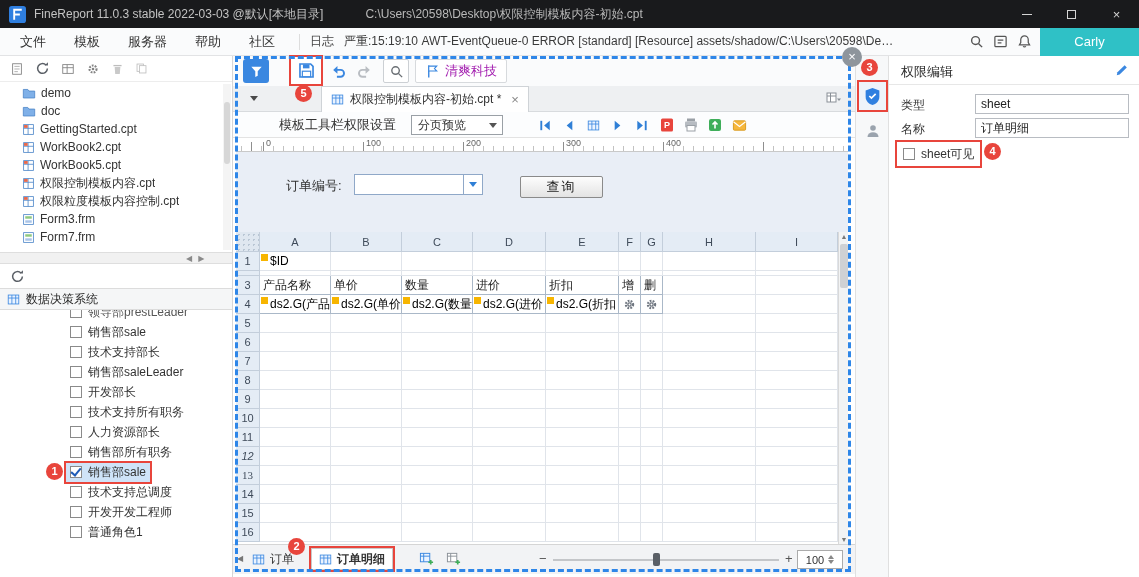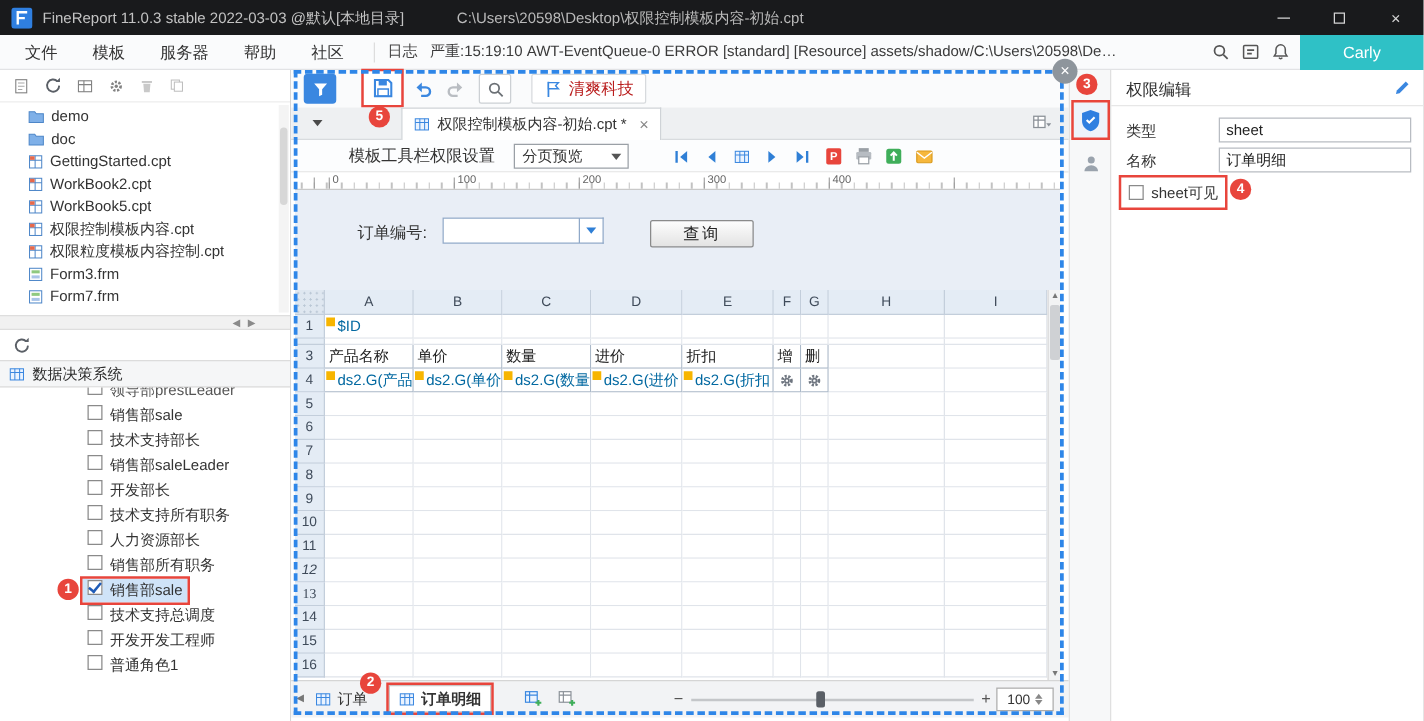--- a/index.html
+++ b/index.html
@@ -34,35 +34,35 @@
 .tree-item{height:18px;display:flex;align-items:center;gap:5px;padding-left:22px;font-size:12px;color:#333;white-space:nowrap}
 .tree-scroll{position:absolute;right:1px;top:28px;width:8px;height:166px;background:#f4f4f4}
 .tree-scroll .thumb{position:absolute;left:1px;top:18px;width:6px;height:62px;background:#d7d7d7;border-radius:3px}
 .lp-splitter{position:absolute;left:0;top:196px;width:100%;height:12px;background:#f1f1f1;border-top:1px solid #dedede;border-bottom:1px solid #dedede}
 .split-arrows{position:absolute;left:186px;top:1px;font-size:8px;color:#8a8a8a;letter-spacing:6px}
 .lp-refresh{position:absolute;left:0;top:208px;width:100%;height:24px;display:flex;align-items:center;padding-left:10px}
 .lp-header{position:absolute;left:0;top:232px;width:100%;height:22px;background:#f5f6f7;border-top:1px solid #dcdcdc;border-bottom:1px solid #dcdcdc;display:flex;align-items:center;gap:6px;padding-left:7px;font-size:12px;color:#2b2b2b}
 #roleList{position:absolute;left:0;top:254px;width:100%;height:267px;overflow:hidden}
 .role-item{position:relative;height:20px;display:flex;align-items:center;padding-left:66px;font-size:12px;white-space:nowrap}
 .role-item.clip{margin-top:-8px;color:#555}
-.r-wrap{display:inline-flex;gap:6px;padding:1px 4px}
+.r-wrap{display:inline-flex;align-items:center;gap:6px;padding:1px 4px}
 .r-wrap.selbox{background:#cfe3f8;outline:2px solid #e8453c}
 .cb{width:12px;height:12px;border:1px solid #8a8a8a;background:#fff;display:inline-block;position:relative;flex:none}
 .cb.checked::after{content:"";position:absolute;left:2px;top:-1px;width:4px;height:8px;border:solid #1f5cb8;border-width:0 2px 2px 0;transform:rotate(40deg)}
 .badge{position:absolute;width:17px;height:17px;border-radius:50%;background:#e8453c;color:#fff;font-size:11px;font-weight:bold;line-height:17px;text-align:center;z-index:70}
 .redbox{outline:2px solid #e8453c}
 
 
 .center{position:absolute;left:233px;top:56px;width:622px;height:521px;background:#fff}
 .c-toolbar{position:absolute;left:0;top:0;width:100%;height:30px;background:#fafbfc}
 .filter-btn{position:absolute;left:10px;top:3px;width:26px;height:24px;background:#3a87e0;border-radius:3px;display:flex;align-items:center;justify-content:center}
 .save-btn{position:absolute;left:58px;top:1px;width:30px;height:27px;display:flex;align-items:center;justify-content:center;background:#fff}
 .tb-ico{position:absolute;top:5px;width:22px;height:20px;display:flex;align-items:center;justify-content:center}
 .find-btn{position:absolute;left:150px;top:3px;width:26px;height:24px;border:1px solid #ccd0d4;background:#fff;border-radius:2px;display:flex;align-items:center;justify-content:center}
-.theme-btn{position:absolute;left:192px;top:3px;height:24px;border:1px solid #d7dadd;background:#fff;border-radius:2px;display:flex;align-items:center;gap:5px;padding:0 9px;font-size:13px;color:#b91c1c}
+.theme-btn{position:absolute;left:182px;top:3px;height:24px;border:1px solid #d7dadd;background:#fff;border-radius:2px;display:flex;align-items:center;gap:5px;padding:0 9px;font-size:13px;color:#a21caf}
 .c-tabrow{position:absolute;left:0;top:30px;width:100%;height:26px;background:#eef0f2;border-bottom:1px solid #d8dbde}
 .filter-caret{position:absolute;left:17px;top:10px;width:0;height:0;border-left:4px solid transparent;border-right:4px solid transparent;border-top:5px solid #4a4a4a}
 .doc-tab{position:absolute;left:88px;top:0;height:26px;background:#fff;border:1px solid #cfd3d7;border-bottom:none;display:flex;align-items:center;gap:6px;padding:0 9px;font-size:12px;color:#333;white-space:nowrap}
 .tab-close{color:#888;font-size:13px;margin-left:4px}
 .tablist-btn{position:absolute;left:593px;top:5px}
 .c-permrow{position:absolute;left:0;top:56px;width:100%;height:26px;background:#fcfdfe;border-bottom:1px solid #e3e3e3}
 .perm-label{position:absolute;left:46px;top:0;line-height:26px;font-size:13px;color:#333;white-space:nowrap}
 .combo{position:absolute;left:178px;top:3px;width:92px;height:20px;border:1px solid #9aa0a6;background:#fff;display:flex;align-items:center;font-size:12px;padding-left:6px;color:#333}
 .combo .caret{margin-left:auto;margin-right:5px;width:0;height:0;border-left:4px solid transparent;border-right:4px solid transparent;border-top:5px solid #555}
 .icon-row{position:absolute;top:2px;display:flex;gap:4px}
@@ -79,21 +79,21 @@
 .query-btn{position:absolute;left:284px;top:24px;width:83px;height:22px;background:linear-gradient(#fdfdfd,#e3e3e3);border:1px solid #8a8a8a;border-radius:2px;font-size:13px;color:#222;display:flex;align-items:center;justify-content:center;letter-spacing:2px}
 .c-gridwrap{position:absolute;left:3px;top:176px;width:612px;height:312px;background:#fff}
 #grid{position:absolute;left:0;top:0;width:602px;height:312px;overflow:hidden}
 .grow{display:flex}
 .gh{background:#e4ecf5;border-right:1px solid #c3cedb;border-bottom:1px solid #c3cedb;color:#3f4b5a;font-size:11px;display:flex;align-items:center;justify-content:center;flex:none;overflow:hidden}
 .gh.corner{background:#dfe7f0 radial-gradient(#b9c6d4 1px,transparent 1px);background-size:5px 5px}
 .gc{border-right:1px solid #e0e4ea;border-bottom:1px solid #e0e4ea;position:relative;overflow:hidden;flex:none;background:#fff}
 .gc.boxed{border-color:#aab8c8}
 .gc.ctr{display:flex;align-items:center;justify-content:center}
 .cl{font-size:12px;color:#222;padding-left:3px;line-height:18px;white-space:nowrap}
-.cf{font-size:12px;color:#0369a1;padding-left:10px;line-height:18px;white-space:nowrap}
+.cf{font-size:12px;color:#000000;padding-left:10px;line-height:18px;white-space:nowrap}
 .marker{position:absolute;left:1px;top:2px;width:7px;height:7px;background:#f7b500}
 .vscroll{position:absolute;left:602px;top:0;width:10px;height:312px;background:#f2f3f4;border-left:1px solid #d9d9d9;font-size:7px;color:#777;text-align:center}
 .vscroll .thumb{position:absolute;left:1px;top:12px;width:8px;height:44px;background:#cfd1d4;border-radius:2px}
 .vs-up{position:absolute;top:1px;left:0;width:10px}
 .vs-dn{position:absolute;bottom:1px;left:0;width:10px}
 .c-bottom{position:absolute;left:0;top:488px;width:100%;height:30px;background:#f2f3f5;border-top:1px solid #d5d5d5;display:block}
 .bb-arrow{position:absolute;left:4px;top:9px;font-size:8px;color:#777}
 #sheetTabs{position:absolute;left:12px;top:3px;display:flex;gap:10px}
 .sheet-tab{height:22px;display:flex;align-items:center;gap:5px;padding:0 7px;font-size:12px;color:#333;white-space:nowrap}
 .sheet-tab.active{background:#fff;border:1px solid #c9c9c9;font-weight:bold}

